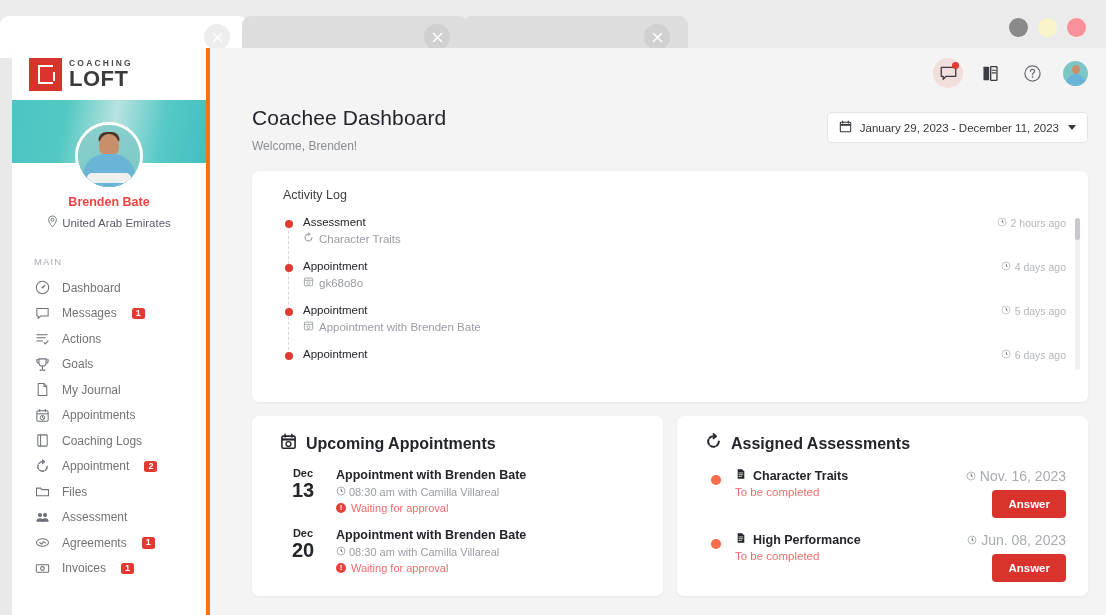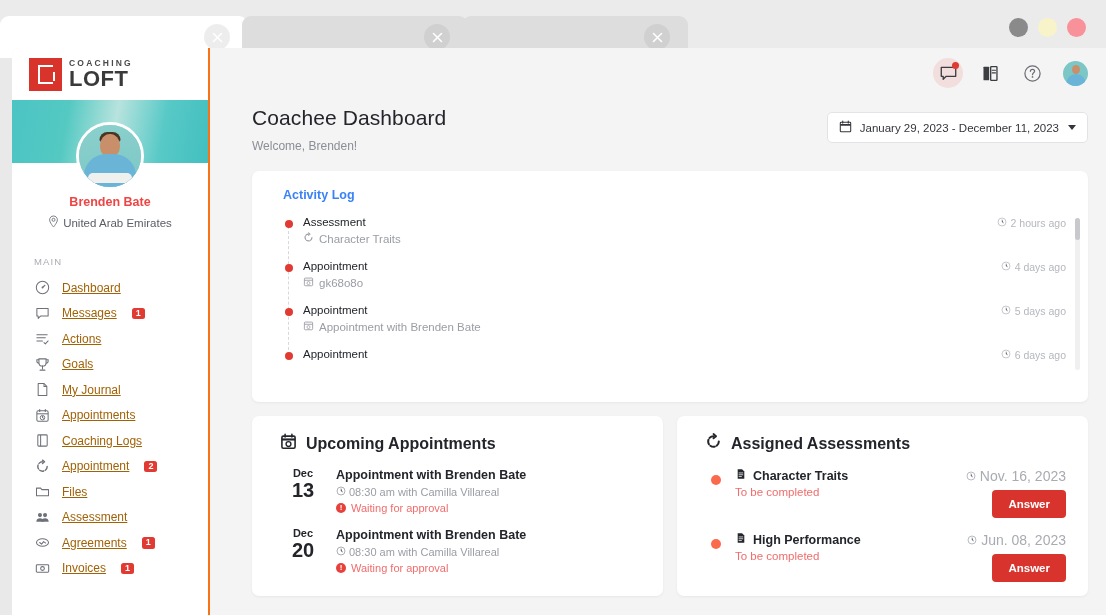--- a/index.html
+++ b/index.html
@@ -82,21 +82,21 @@
     overflow: hidden;
   }
 
   
   .sidebar {
     position: absolute;
     top: 0; left: 0;
     width: 198px;
     height: 567px;
     background: #ffffff;
-    border-right: 2px solid #f97316;
+    border-right: 4px solid #f97316;
   }
   .logo-area {
     height: 52px;
     display: flex;
     align-items: center;
     padding-left: 17px;
     gap: 7px;
   }
   .logo-mark {
     width: 33px; height: 33px;
@@ -221,23 +221,22 @@
   }
   .nav-icon {
     width: 16px; height: 16px;
     flex: none;
     display: flex; align-items: center; justify-content: center;
     color: #6d7078;
   }
   .nav-icon svg { display: block; }
   .nav-label {
     font-size: 12px;
-    color: #a16207;
+    color: #737373;
     white-space: nowrap;
-    text-decoration: underline;
   }
   .nav-badge {
     background: #e03a32;
     color: #ffffff;
     font-size: 9px;
     font-weight: bold;
     border-radius: 2.5px;
     padding: 1px 4px 1.5px 4px;
     line-height: 1;
     margin-left: 3px;
@@ -350,22 +349,22 @@
     box-shadow: 0 1px 3px rgba(0,0,0,0.055);
   }
   .activity-card {
     margin: 18px 18px 0 42px;
     height: 231px;
     position: relative;
     overflow: hidden;
   }
   .card-title-sm {
     font-size: 12.5px;
-    font-weight: bold;
-    color: #3b82f6;
+    font-weight: normal;
+    color: #404040;
     padding: 17px 0 0 31px;
   }
   .activity-list {
     position: relative;
     margin-top: 14px;
     padding-left: 31px;
     padding-right: 22px;
   }
   .timeline-line {
     position: absolute;

